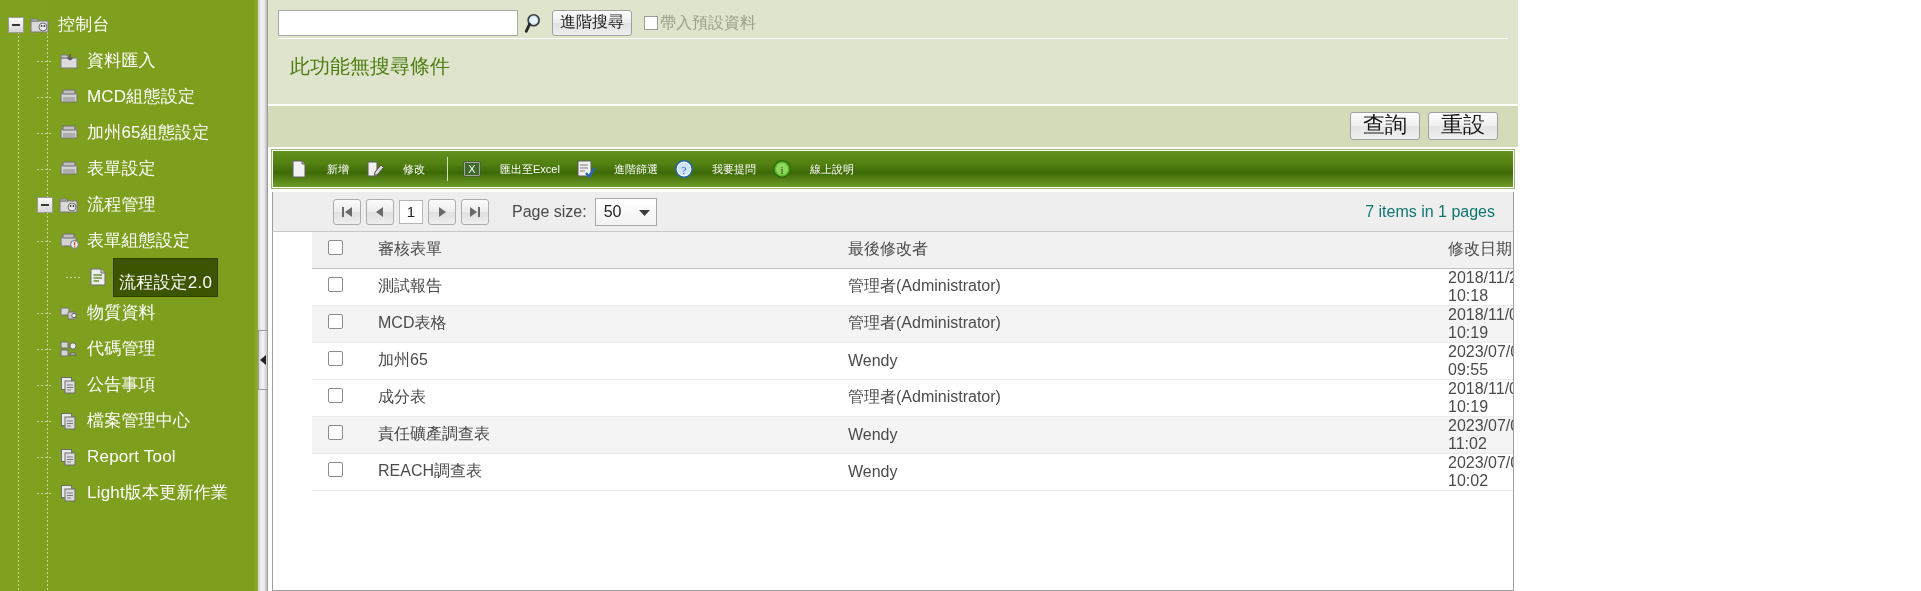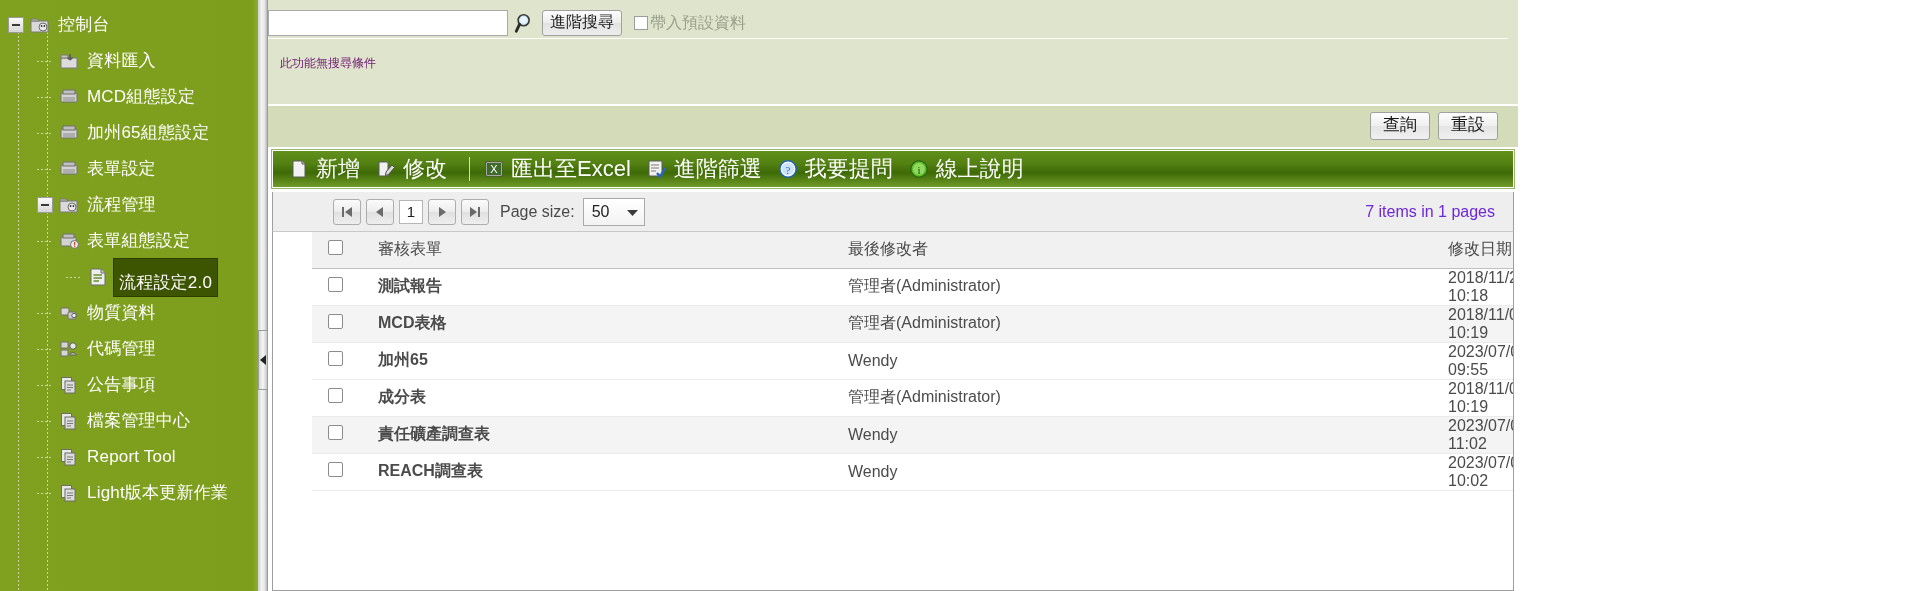--- a/index.html
+++ b/index.html
@@ -99,21 +99,21 @@
     display: flex;
     flex-direction: column;
     min-width: 0;
     background: #ffffff;
   }
 
   
   .search-panel {
     background: #dfe5cd;
     border-bottom: 1px solid #ffffff;
-    padding: 8px 10px 4px 0;
+    padding: 8px 10px 4px 10px;
     position: relative;
   }
   .search-row {
     display: flex;
     align-items: center;
     gap: 6px;
     height: 30px;
   }
   .search-input {
     width: 240px;
@@ -145,38 +145,38 @@
     flex: none;
   }
   .chk-label { font-size: 16px; color: #9aa089; white-space: nowrap; }
 
   .cond-area {
     background: #dfe5cd;
     min-height: 62px;
     padding: 14px 10px 4px 12px;
     border-top: 1px solid #ffffff;
   }
-  .cond-text { font-size: 12px; color: #701a75; }
+  .cond-text { font-size: 20px; color: #4d7c0f; }
 
   .btn-row {
     background: #d4dbb8;
     padding: 6px 20px 7px 0;
     display: flex;
     justify-content: flex-end;
     gap: 8px;
     border-top: 1px solid #ffffff;
   }
   .grn-btn {
     min-width: 56px;
     height: 28px;
     padding: 2px 12px 4px 12px;
     border: 1px solid #a0a0a0;
     border-radius: 3px;
     background: linear-gradient(to bottom,#fdfdfd,#efefef 48%,#e4e4e4 52%,#f0f0f0);
-    font-size: 17px;
+    font-size: 22px;
     color: #171717;
     cursor: pointer;
     line-height: 20px;
   }
 
   
   .toolbar-outer {
     padding: 3px 4px 0 4px;
     background: #ffffff;
   }
@@ -194,22 +194,23 @@
     display: flex;
     align-items: center;
     gap: 7px;
     padding: 0 12px 0 4px;
     height: 30px;
     cursor: pointer;
     white-space: nowrap;
   }
   .tb-label {
     color: #ffffff;
-    font-size: 22px;
+    font-size: 11px;
     line-height: 20px;
+    margin-left: 11px;
   }
   .tb-sep {
     width: 1px; height: 24px;
     background: #ffffff;
     opacity: .75;
     margin: 0 10px;
     flex: none;
   }
   .tb-ico { width: 20px; height: 20px; flex: none; }
 
@@ -240,38 +241,38 @@
     background: #ffffff;
     border: 1px solid #b6b6b6;
     display: flex; align-items: center; justify-content: center;
     font-size: 15px; color: #222;
     margin-right: 5px;
     flex: none;
   }
   .pg-size-label {
     font-size: 16px;
     color: #4a4a4a;
-    margin-left: 6px;
+    margin-left: 18px;
     margin-right: 8px;
   }
   .pg-select {
     width: 62px; height: 28px;
     border: 1px solid #a9a9a9;
     background: linear-gradient(to bottom,#ffffff,#f2f2f2);
     display: flex; align-items: center;
     justify-content: space-between;
     padding: 0 6px 0 8px;
     font-size: 16px; color: #222;
     cursor: pointer;
     flex: none;
   }
   .pg-count {
     margin-left: auto;
     font-size: 16px;
-    color: #6d28d9;
+    color: #0f766e;
     padding-right: 6px;
   }
 
   
   .grid-wrap {
     margin: 0 4px 0 4px;
     border-left: 1px solid #9e9e9e;
     border-right: 1px solid #9e9e9e;
     border-bottom: 1px solid #9e9e9e;
     flex: 1 1 auto;
@@ -292,21 +293,21 @@
   }
   table.grid td {
     height: 35px;
     font-size: 16px;
     color: #4b4b4b;
     padding: 0 0 0 18px;
     border-bottom: 1px solid #ebebeb;
   }
   table.grid tr.alt td { background: #f4f4f4; }
   .col-chk { width: 48px; padding-left: 16px !important; }
-  .col-a { width: 470px; font-weight: bold; }
+  .col-a { width: 470px; }
   .col-b { width: 600px; }
   .cell-chk {
     width: 15px; height: 15px;
     border: 1px solid #8c8c8c;
     border-radius: 2px;
     background: #fff;
     display: inline-block;
     cursor: pointer;
   }
 </style>

